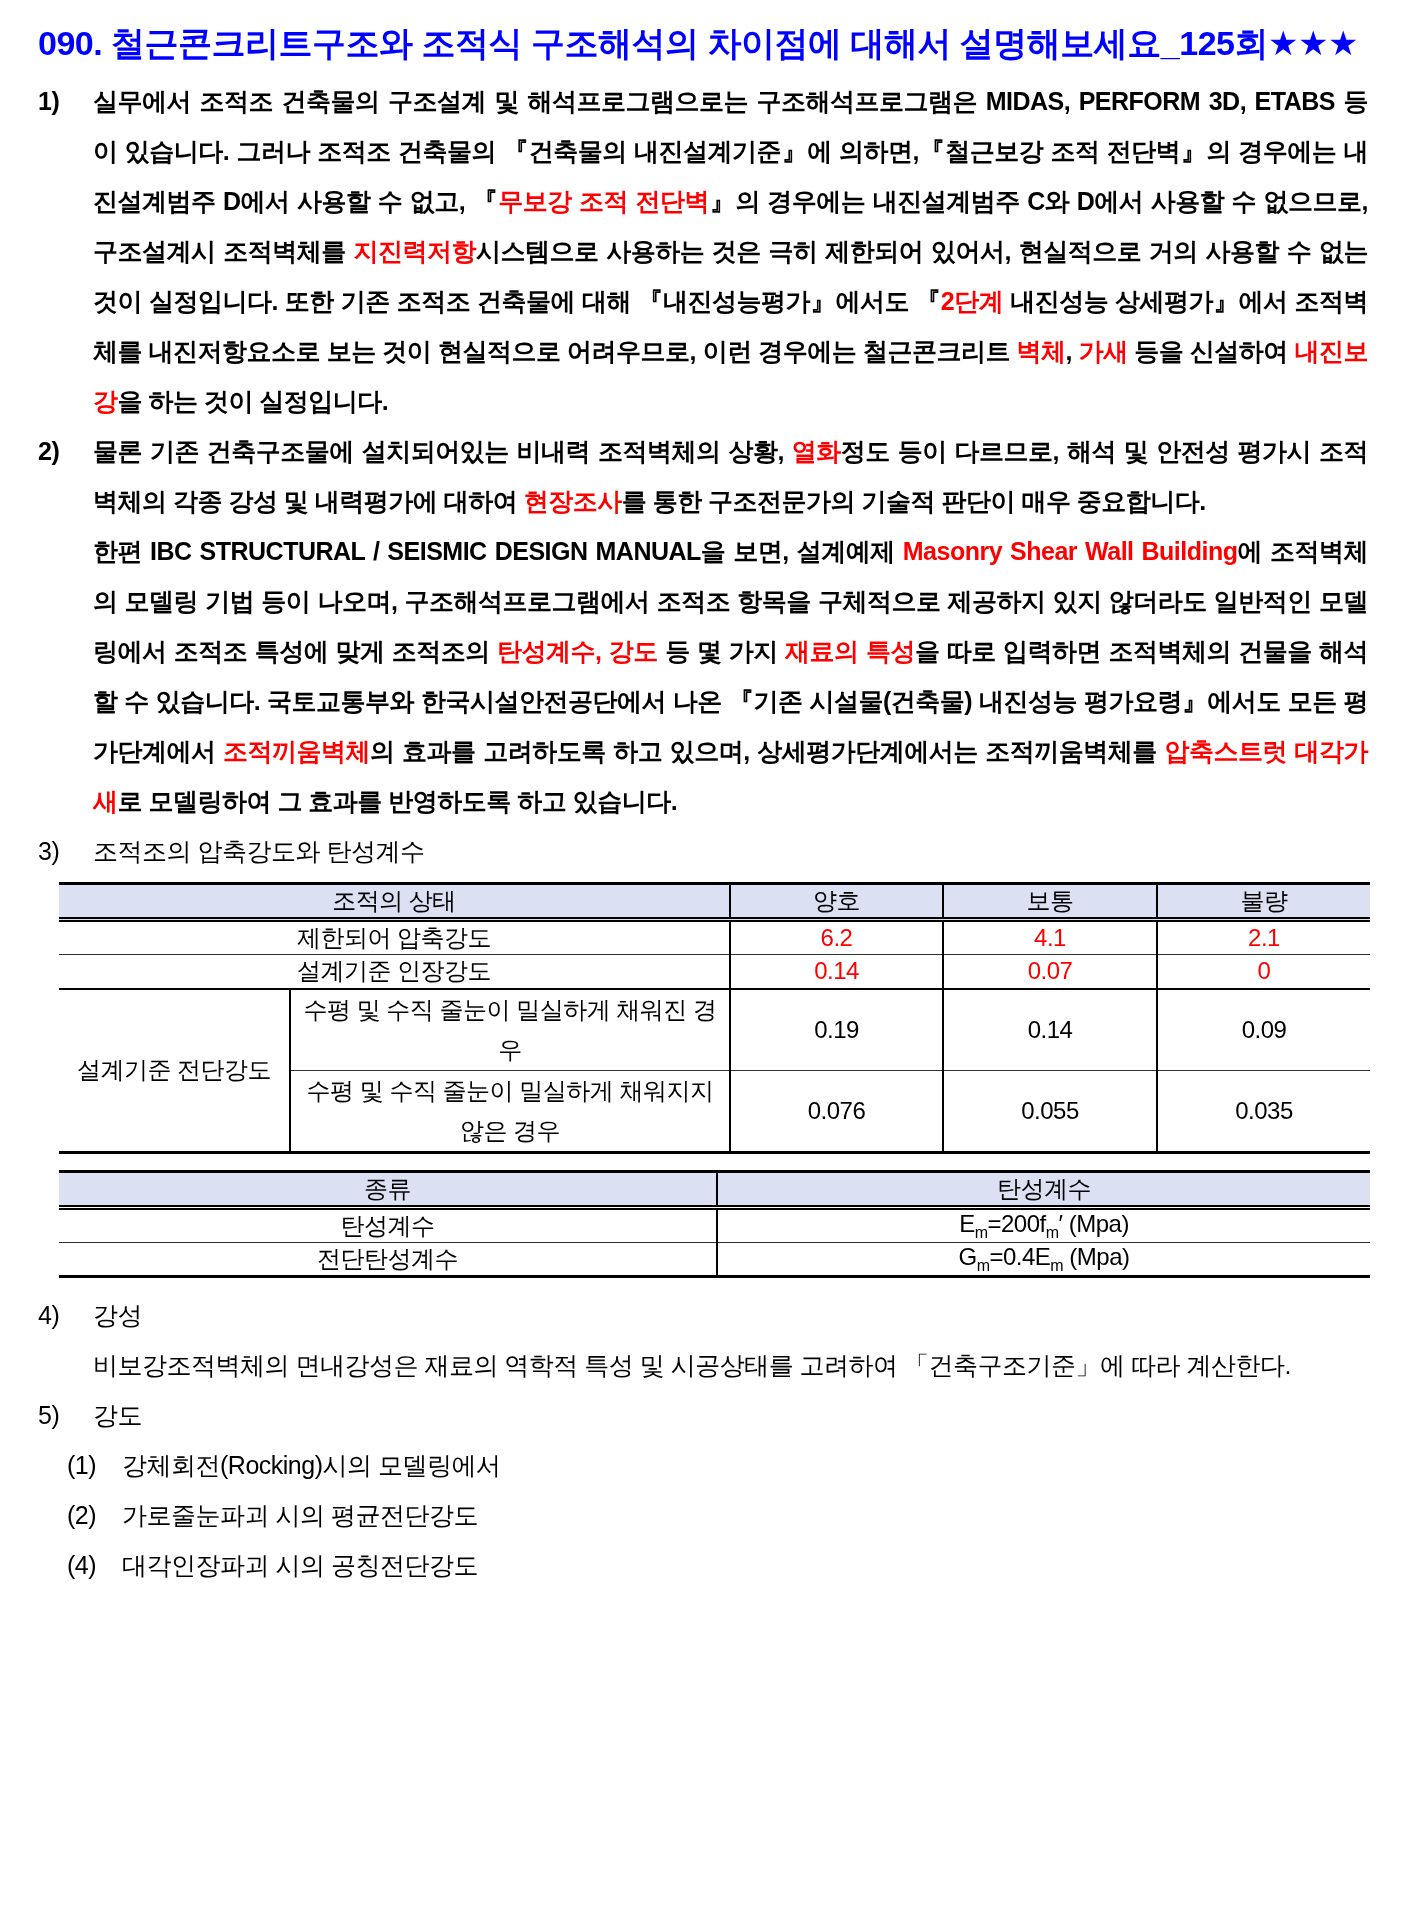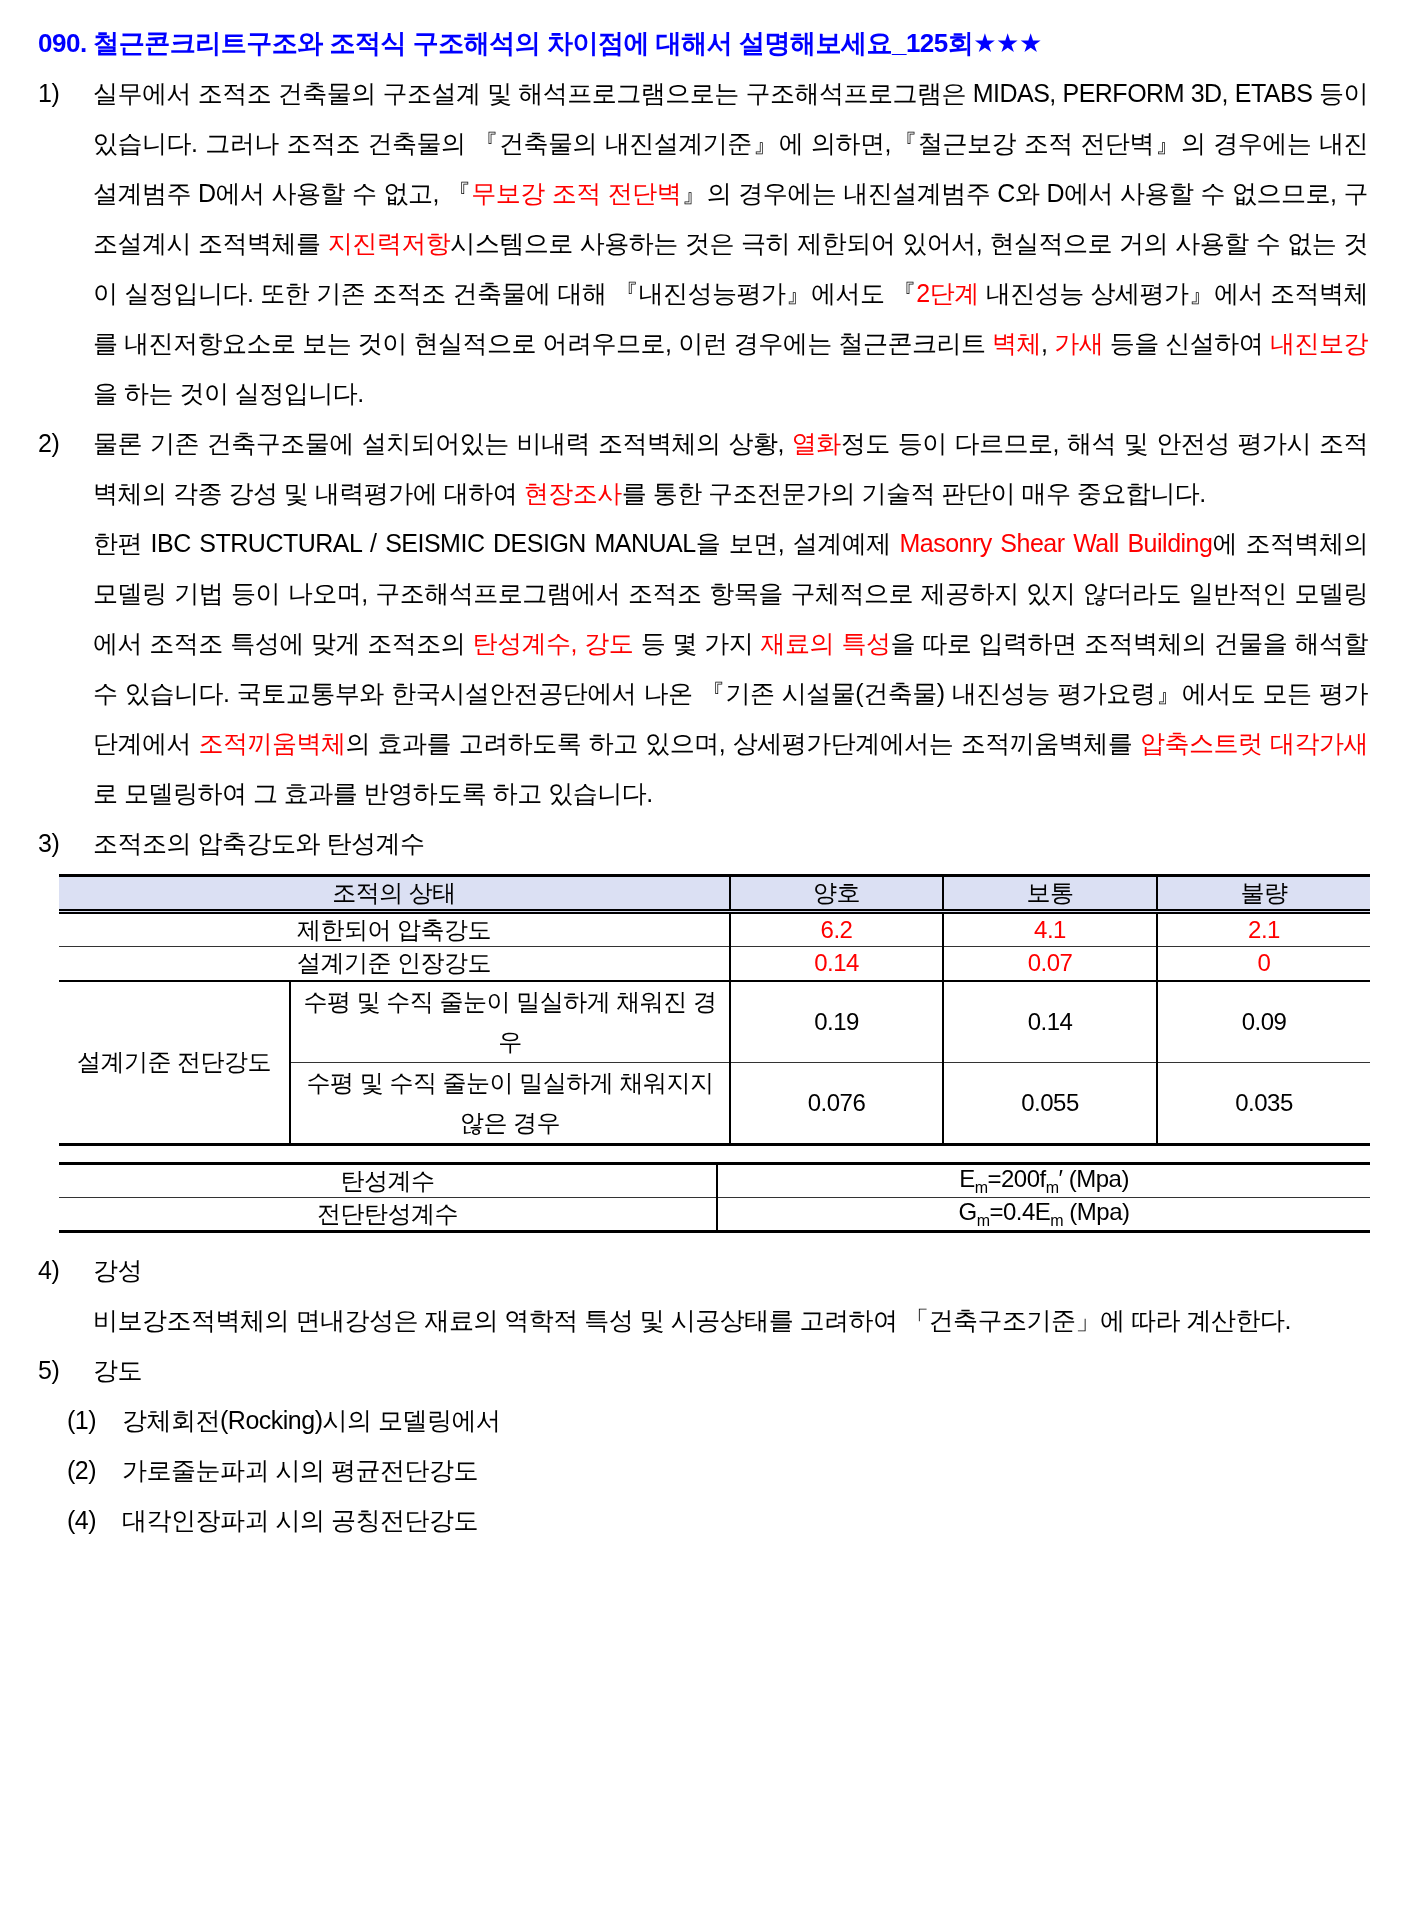--- a/index.html
+++ b/index.html
@@ -14,34 +14,34 @@
   .page {
     box-sizing: border-box;
     width: 1406px;
     height: 1930px;
     padding: 20px 38px 10px 38px;
   }
   .red { color: var(--red, #ff0000); }
 
   .title {
     color: var(--blue, #0000ff);
-    font-size: 26px;
+    font-size: 34px;
     font-weight: 600;
     line-height: 46px;
-    margin-bottom: 2px;
+    margin-bottom: 10px;
     letter-spacing: -0.5px;
   }
 
   .para, .heading, .body-text, .num-item {
     font-size: 25px;
     font-weight: 500;
     line-height: 50px;
     letter-spacing: -0.5px;
   }
-  .para { text-align: justify; }
+  .para { text-align: justify; font-weight: bold; }
   .hang { padding-left: 55px; }
   .hang > .marker {
     display: inline-block;
     width: 55px;
     margin-left: -55px;
     text-align: left;
   }
   .sub-para { padding-left: 55px; text-align: justify; }
   .sec4-body { padding-left: 55px; text-align: justify; }
 
@@ -154,20 +154,24 @@
     </tr>
   </tbody>
     </table>
 
   <table id="table2">
     <colgroup>
       <col style="width:658px">
         <col style="width:653px">
     </colgroup>
     <tbody>
+        <tr class="hrow">
+      <th>종류</th>
+      <th>탄성계수</th>
+    </tr>
     <tr class="nrow">
       <td>탄성계수</td>
       <td class="vdiv"><span>E</span><sub>m</sub><span>=200f</span><sub>m</sub><span>′ (Mpa)</span></td>
     </tr>
     <tr class="nrow">
       <td>전단탄성계수</td>
       <td class="vdiv"><span>G</span><sub>m</sub><span>=0.4E</span><sub>m</sub><span> (Mpa)</span></td>
     </tr>
   </tbody>
     </table>

